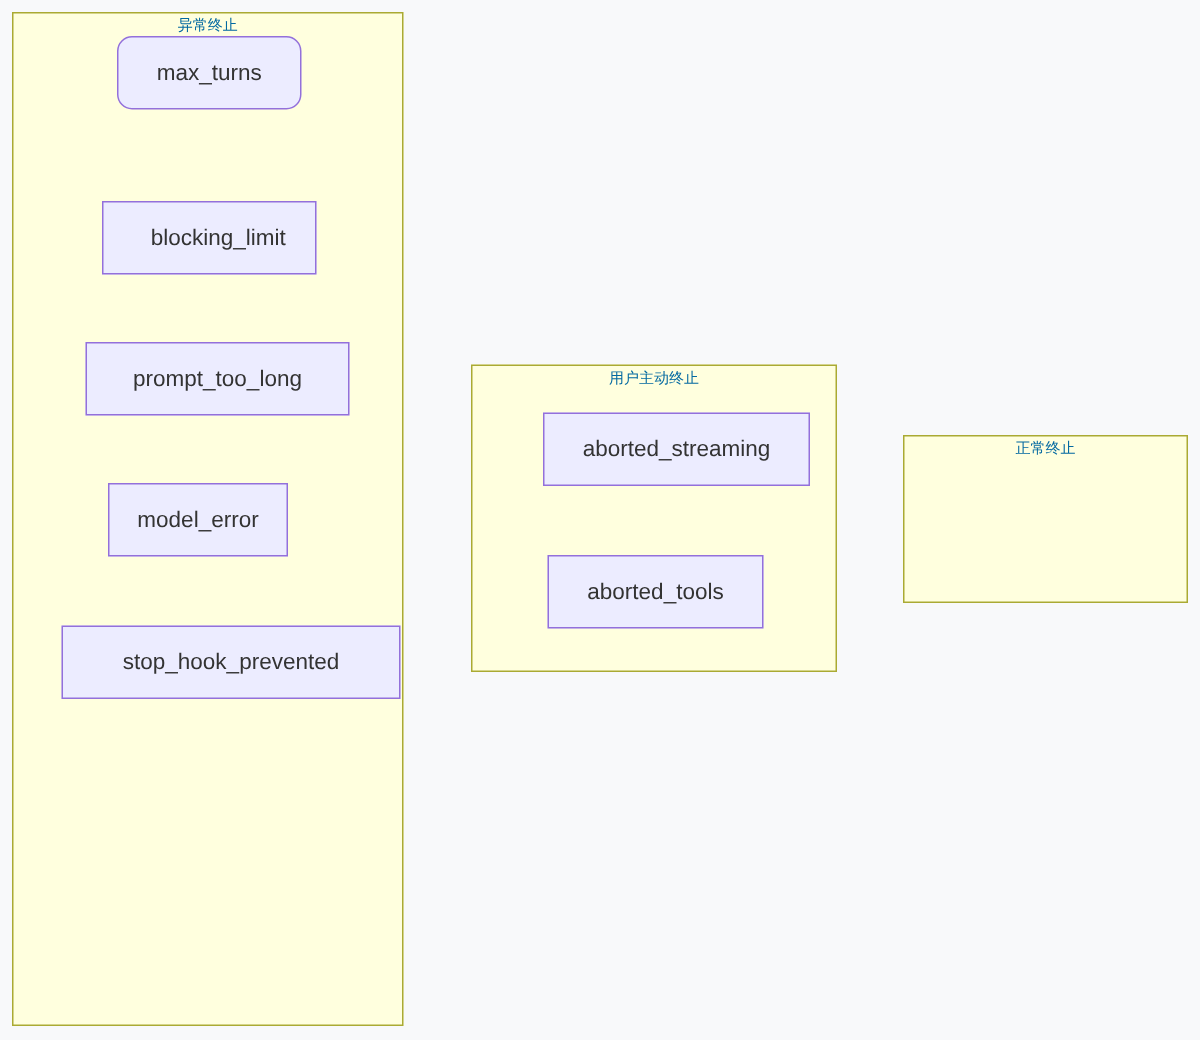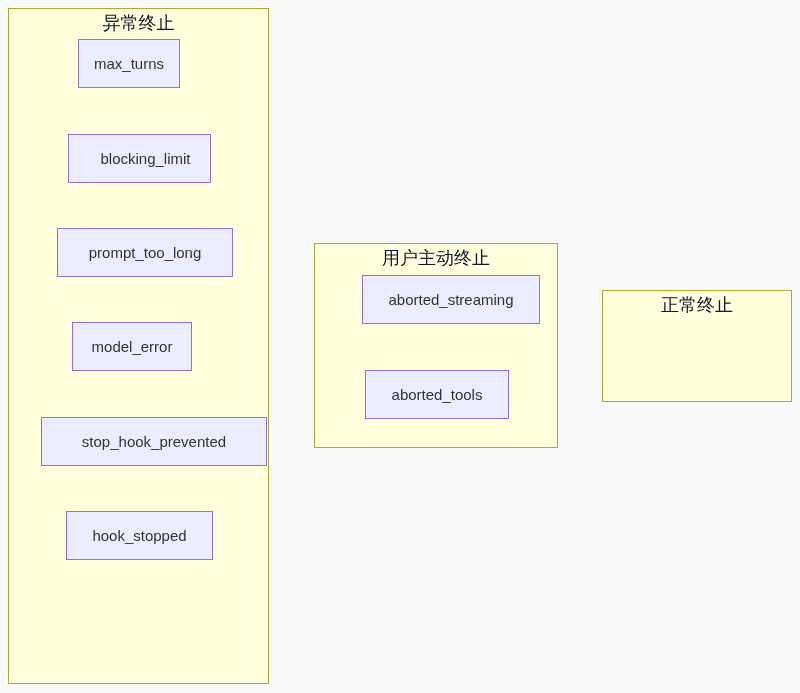--- a/index.html
+++ b/index.html
@@ -20,23 +20,23 @@
     box-sizing: border-box;
     background: #ffffde;
     border: 1px solid #aaaa33;
   }
   .cluster-title {
     position: absolute;
     top: 3px;
     left: 0;
     width: 100%;
     text-align: center;
-    font-size: 18px;
+    font-size: 10px;
     line-height: 1.25;
-    color: #0f172a;
+    color: #0369a1;
     white-space: nowrap;
   }
   .node {
     position: absolute;
     box-sizing: border-box;
     background: #ececff;
     border: 1px solid #9370db;
     color: #333333;
     font-size: 15px;
     display: flex;
@@ -45,26 +45,25 @@
     text-align: center;
     white-space: nowrap;
   }
 </style>
 </head>
 <body>
 
 <div class="canvas" style="background: rgb(248, 249, 250);">
     <div class="cluster" style="left: 8px; top: 8px; width: 261px; height: 676px;">
       <div class="cluster-title">异常终止</div>
-      <div class="node" style="left: 69px; top: 30px; width: 102px; height: 49px;">max_turns</div>
+      <div class="node" style="left: 69px; top: 15px; width: 123px; height: 49px; border-radius: 10px;">max_turns</div>
       <div class="node" style="left: 59px; top: 125px; width: 143px; height: 49px; padding-left: 12px;">blocking_limit</div>
       <div class="node" style="left: 48px; top: 219px; width: 176px; height: 49px;">prompt_too_long</div>
       <div class="node" style="left: 63px; top: 313px; width: 120px; height: 49px;">model_error</div>
       <div class="node" style="left: 32px; top: 408px; width: 226px; height: 49px;">stop_hook_prevented</div>
-      <div class="node" style="left: 57px; top: 502px; width: 147px; height: 49px;">hook_stopped</div>
     </div>
     <div class="cluster" style="left: 314px; top: 243px; width: 244px; height: 205px;">
       <div class="cluster-title">用户主动终止</div>
       <div class="node" style="left: 47px; top: 31px; width: 178px; height: 49px;">aborted_streaming</div>
       <div class="node" style="left: 50px; top: 126px; width: 144px; height: 49px;">aborted_tools</div>
     </div>
     <div class="cluster" style="left: 602px; top: 290px; width: 190px; height: 112px;">
       <div class="cluster-title">正常终止</div>
     </div>
   </div>

